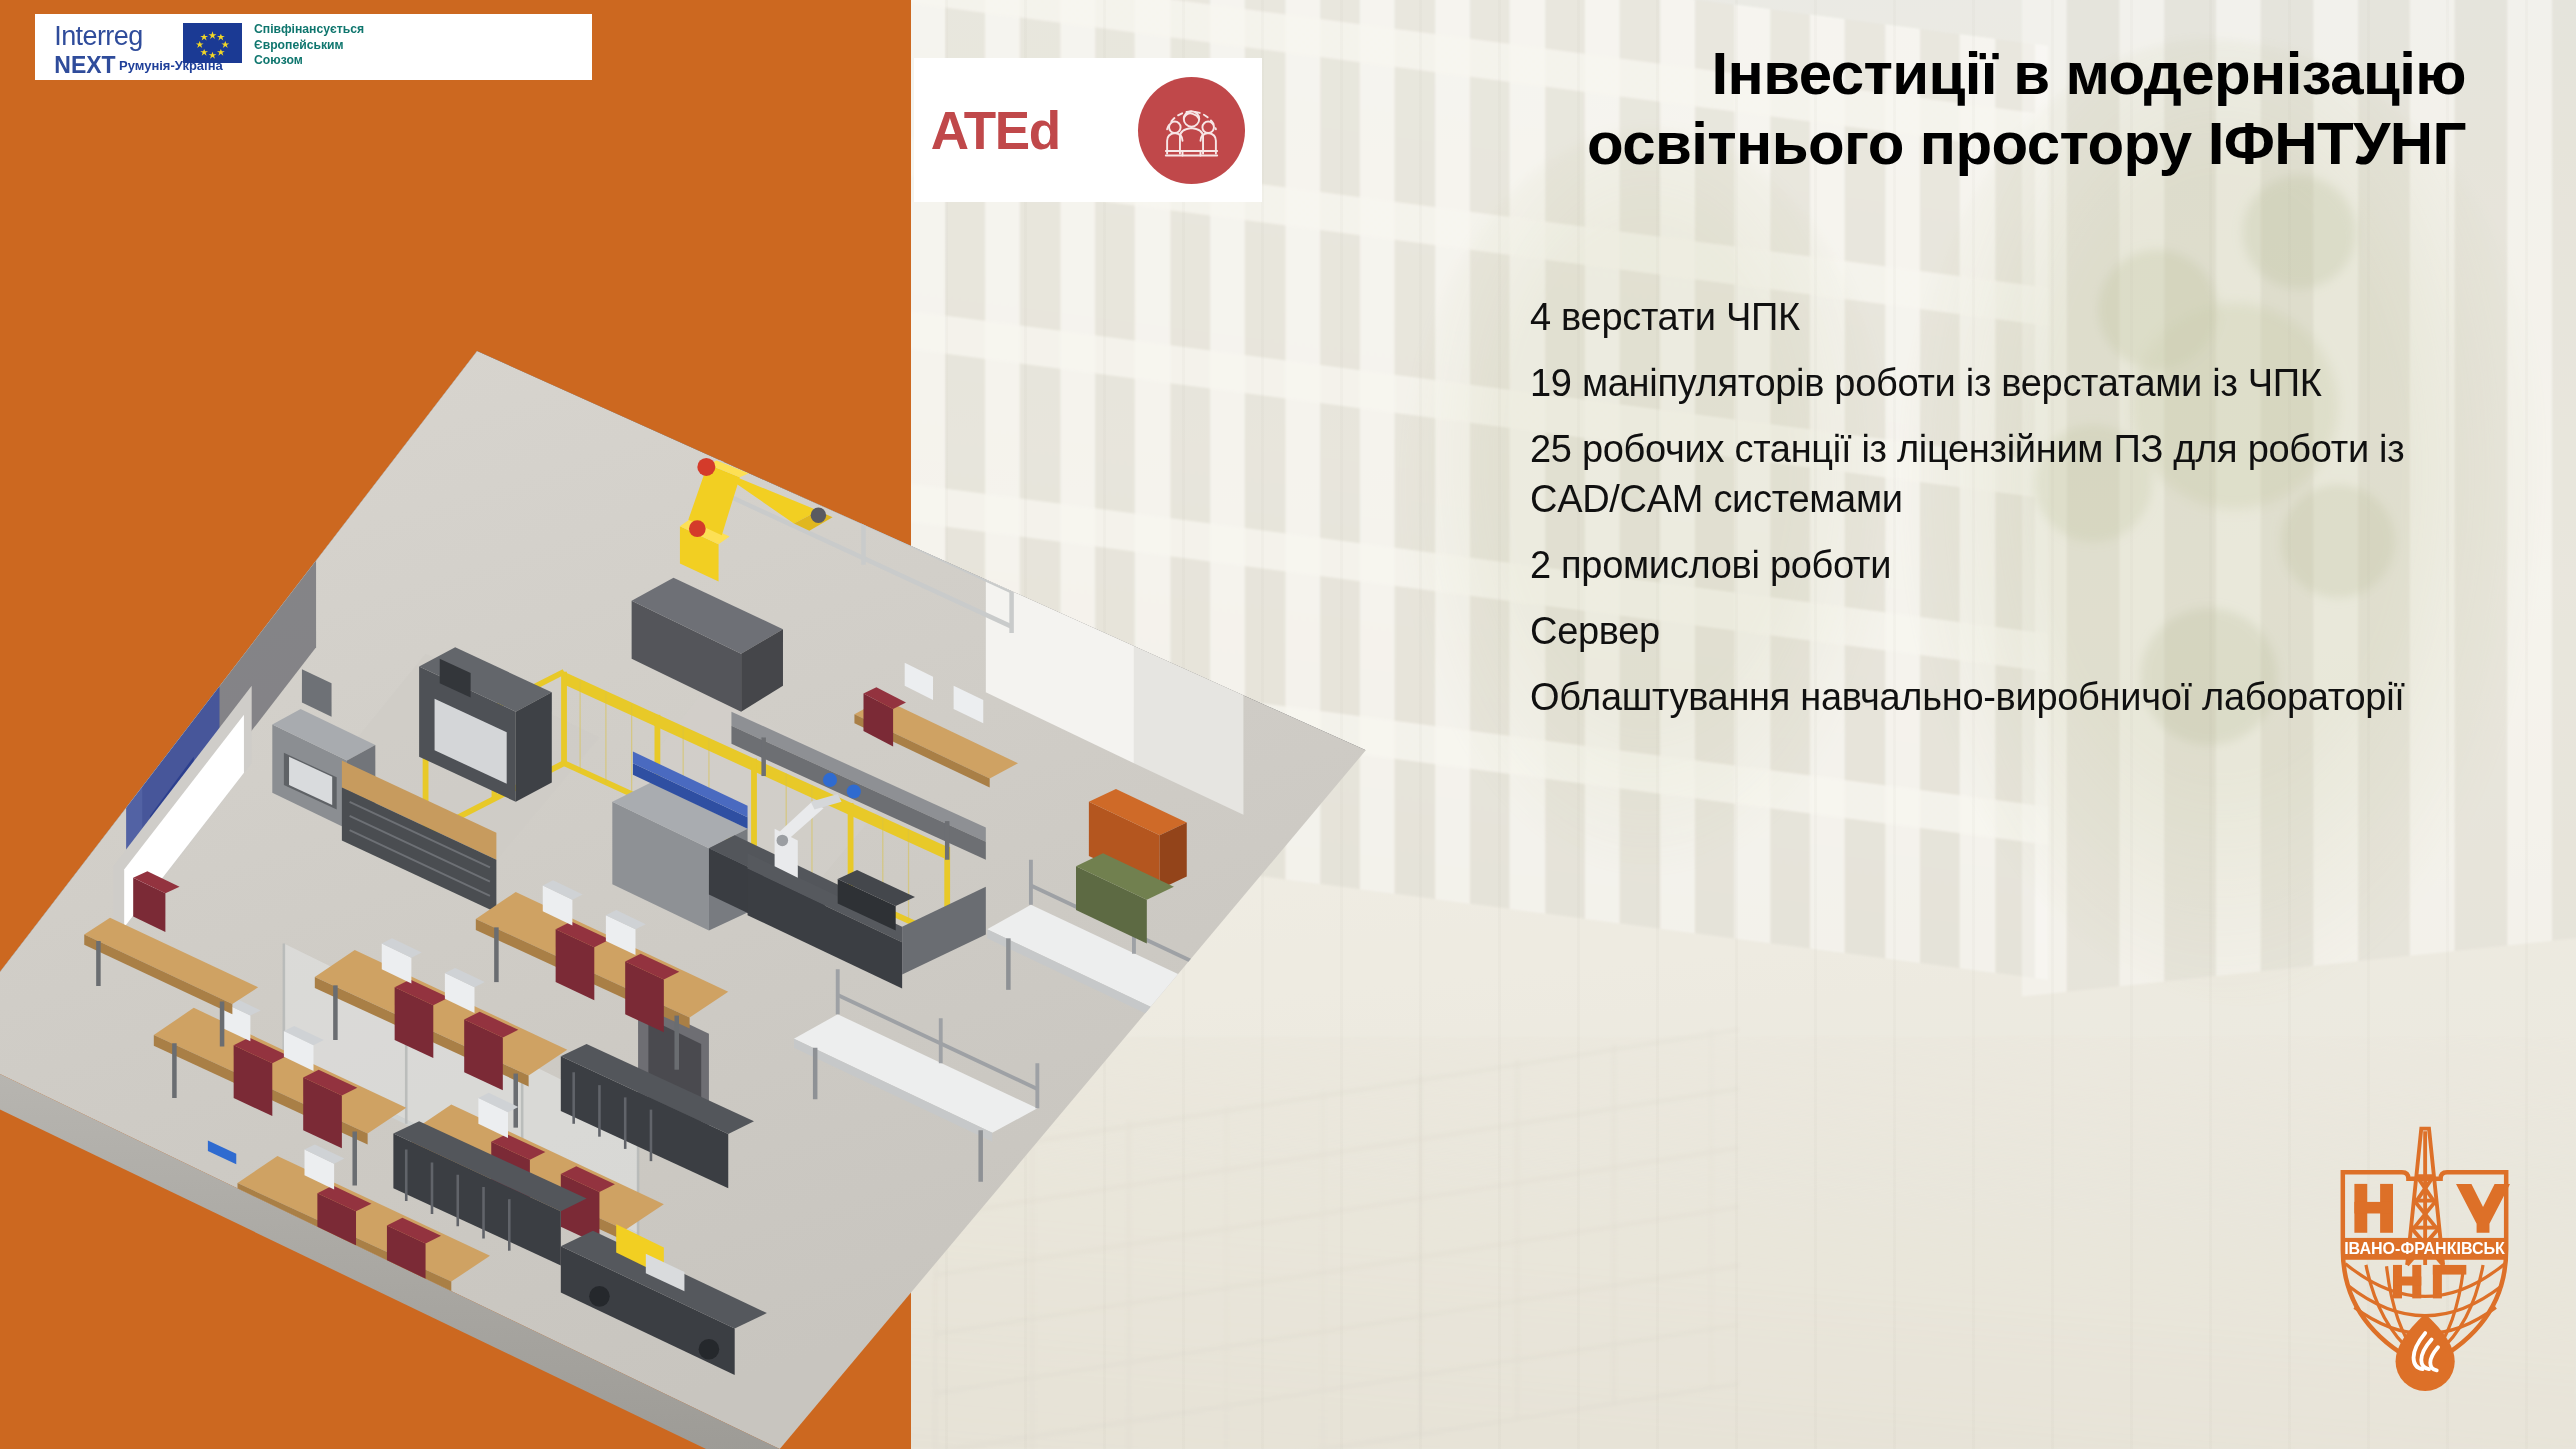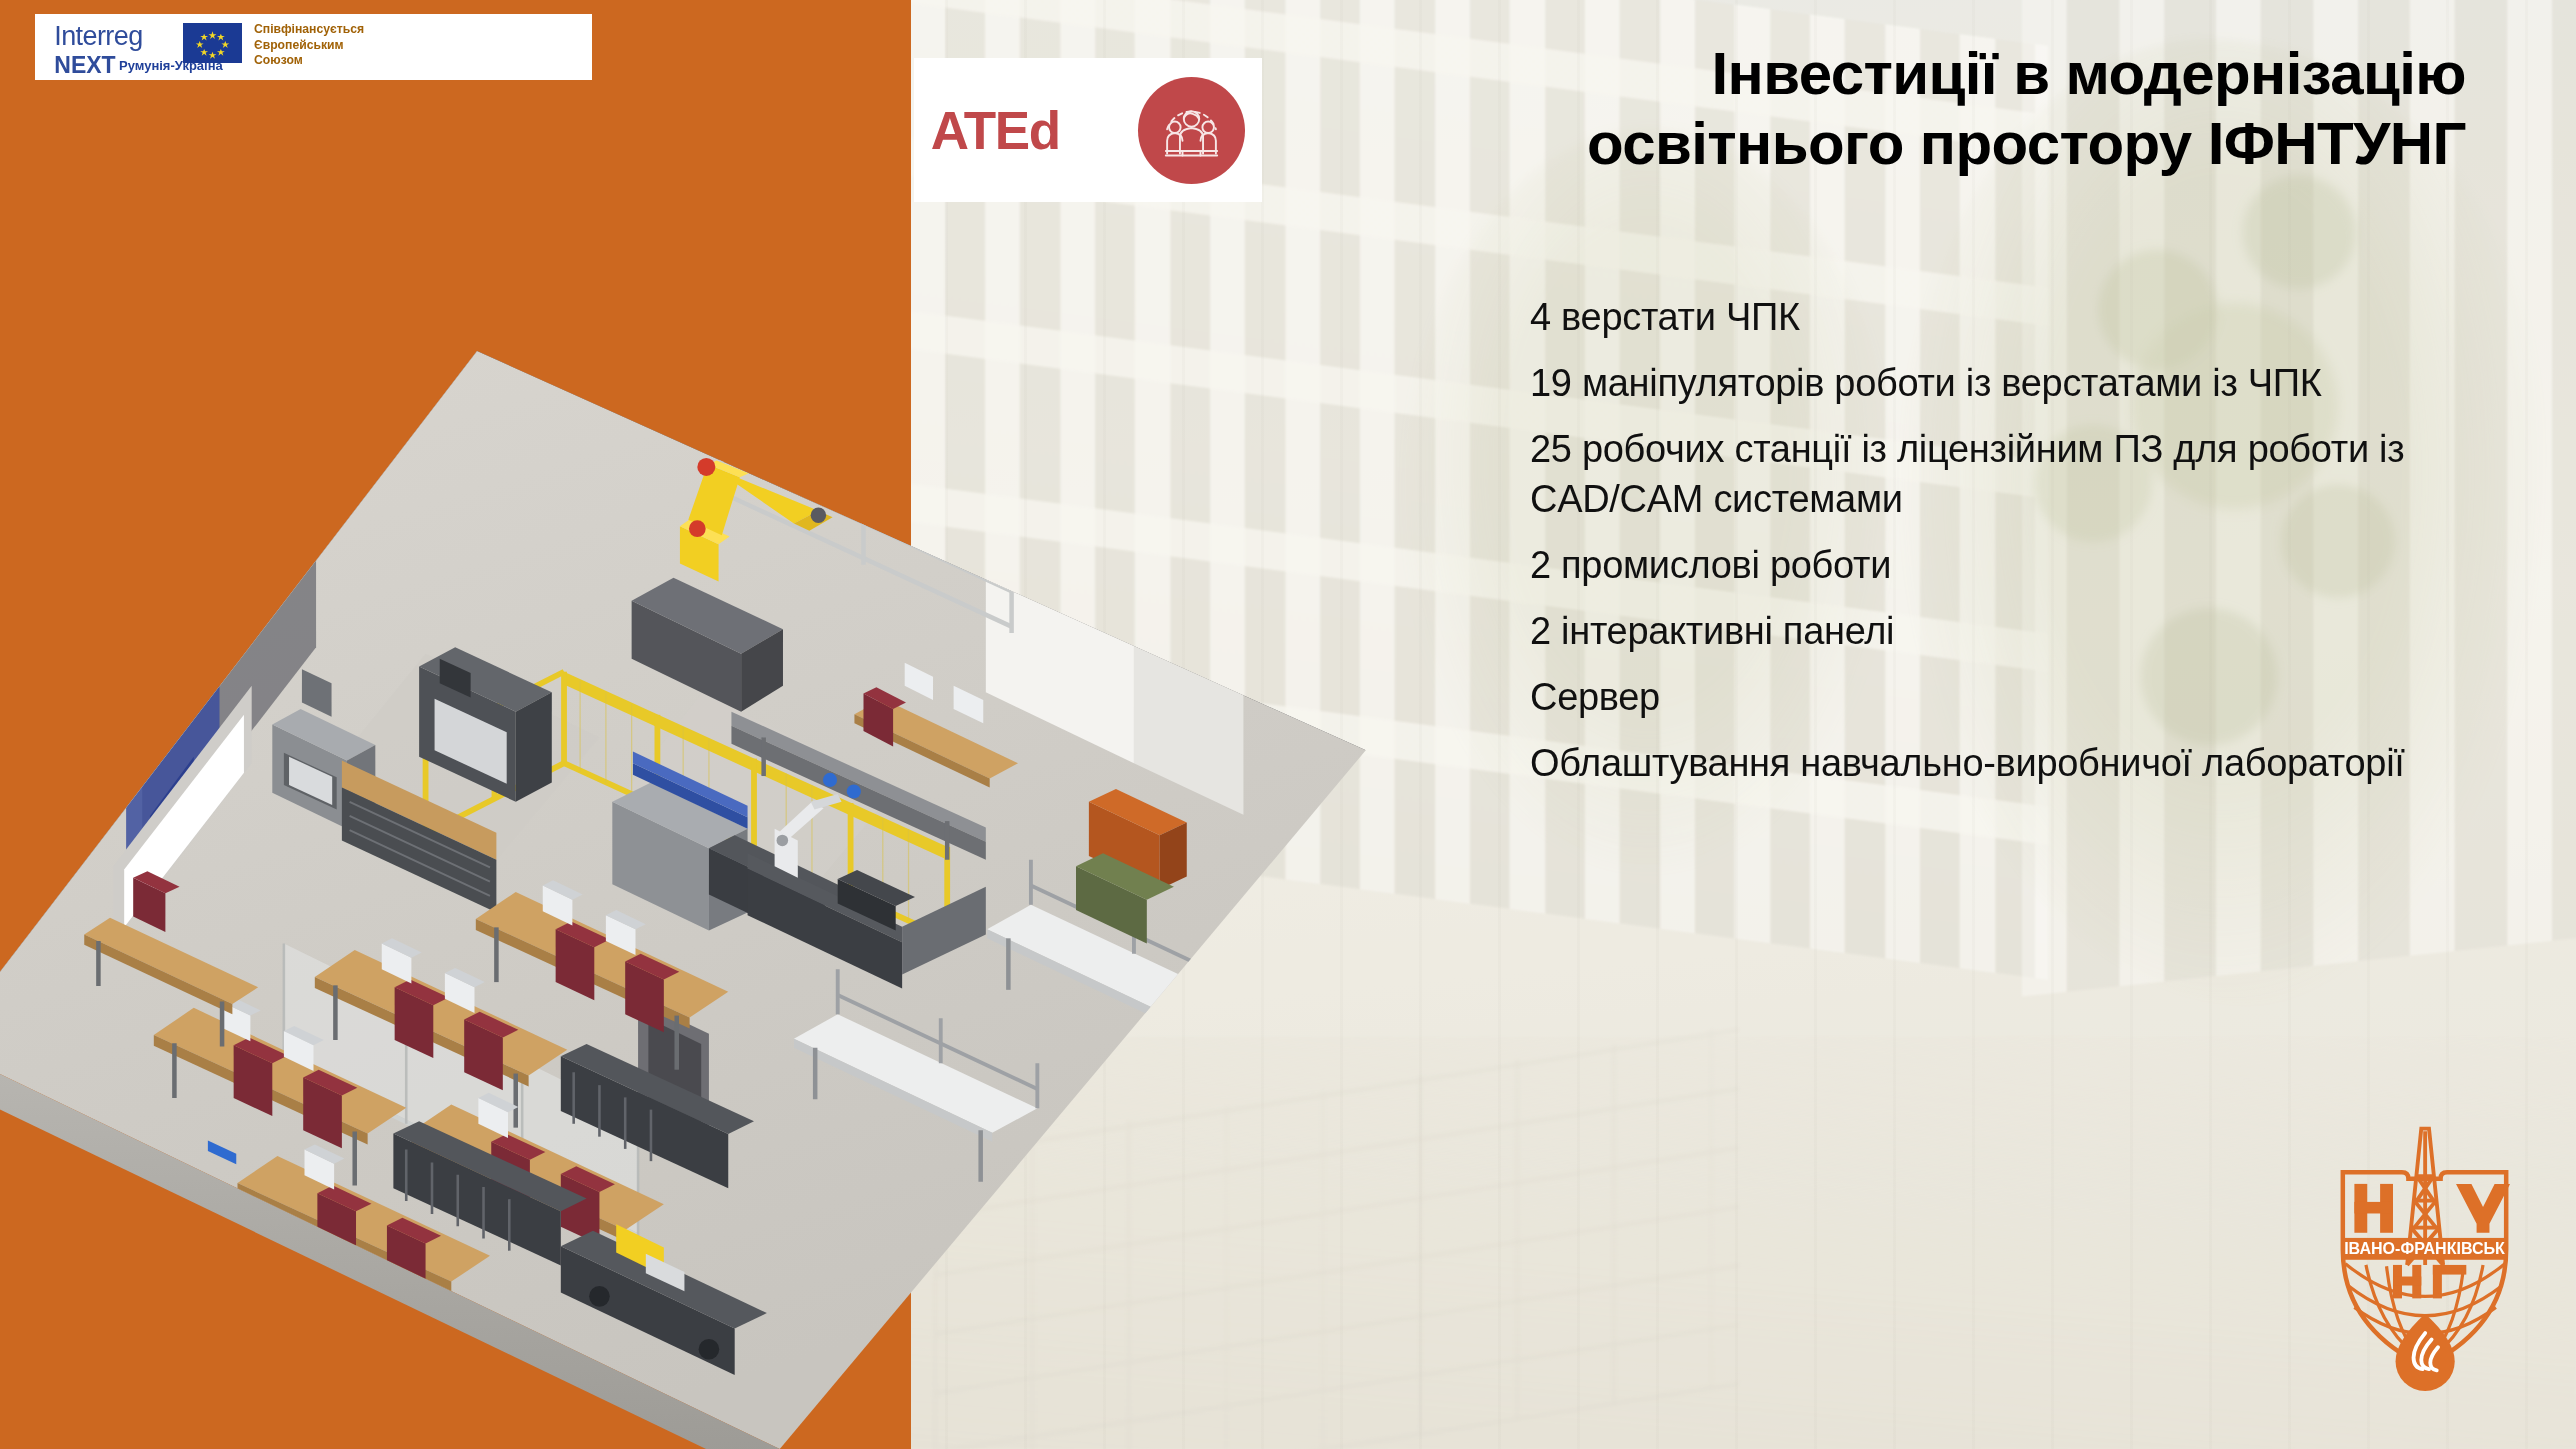--- a/index.html
+++ b/index.html
@@ -77,21 +77,21 @@
   .interreg-inner{position:relative;width:100%;height:100%;}
   .interreg-word{position:absolute;left:19.3px;top:9px;font-size:27px;font-weight:400;
     color:#2f4c9b;letter-spacing:-0.6px;line-height:1;}
   .interreg-next{position:absolute;left:19.3px;top:40px;font-size:23px;font-weight:800;
     color:#2f4c9b;letter-spacing:0px;line-height:1;}
   .interreg-sub{position:absolute;left:84px;top:45px;font-size:13px;font-weight:700;
     color:#20409a;line-height:1;}
   .euflag{position:absolute;left:148px;top:9px;width:59px;height:40px;background:#1b3a94;}
   .euflag svg{display:block;width:100%;height:100%;}
   .eutext{position:absolute;left:219px;top:7.7px;font-size:12.2px;font-weight:700;
-    color:#a16207;line-height:1.30;}
+    color:#0f766e;line-height:1.30;}
 
   .ated-inner{position:relative;width:100%;height:100%;display:flex;align-items:center;
     justify-content:space-between;padding:0 16.7px;box-sizing:border-box;}
   .ated-word{font-size:53px;font-weight:800;color:#c0484a;letter-spacing:-1.3px;line-height:1;}
   .ated-circle{width:107px;height:107px;border-radius:50%;background:#c0484a;
     display:flex;align-items:center;justify-content:center;}
   .ated-circle svg{display:block;width:77px;height:77px;}
 
   
   .title{position:absolute;left:1397px;top:39px;width:1069px;
@@ -544,21 +544,20 @@
   <div class="title">
     <div>Інвестиції в модернізацію</div>
     <div>освітнього простору ІФНТУНГ</div>
   </div>
 
   <div class="bullets">
     <p class="bullet">4 верстати ЧПК</p>
     <p class="bullet">19 маніпуляторів роботи із верстатами із ЧПК</p>
     <p class="bullet">25 робочих станції із ліцензійним ПЗ для роботи із CAD/CAM системами</p>
     <p class="bullet">2 промислові роботи</p>
-    <p class="bullet">2 інтерактивні панелі</p>
     <p class="bullet">Сервер</p>
     <p class="bullet">Облаштування навчально-виробничої лабораторії</p>
   </div>
 
   <div class="uni-logo">
     <svg viewBox="0 0 330 440" xmlns="http://www.w3.org/2000/svg">
       <g fill="none" stroke="#dd7028" stroke-width="7">
 
         <path d="M38 86 h92 q10 0 10 10 v0 h50 v0 q0 -10 10 -10 h92 v120
                  q0 120 -127 182 Q38 326 38 206 Z"></path>

